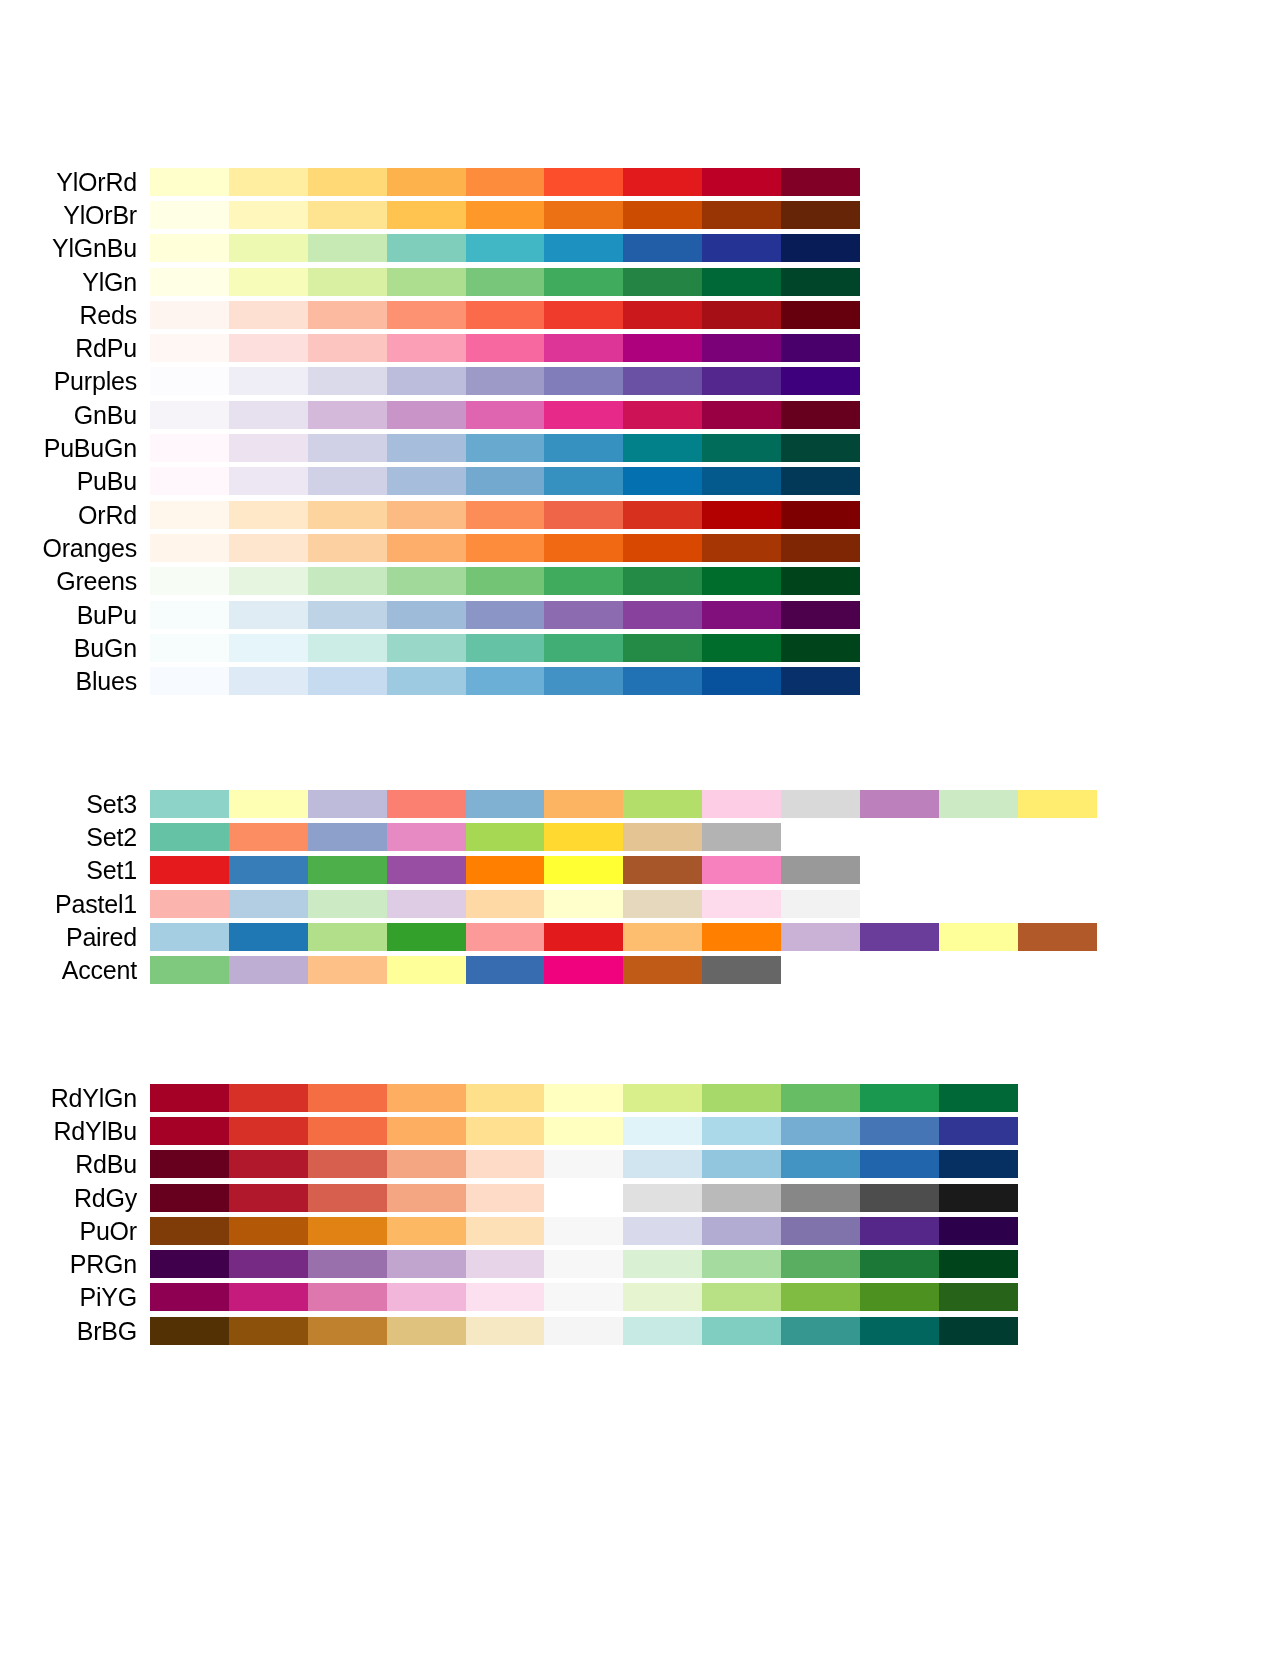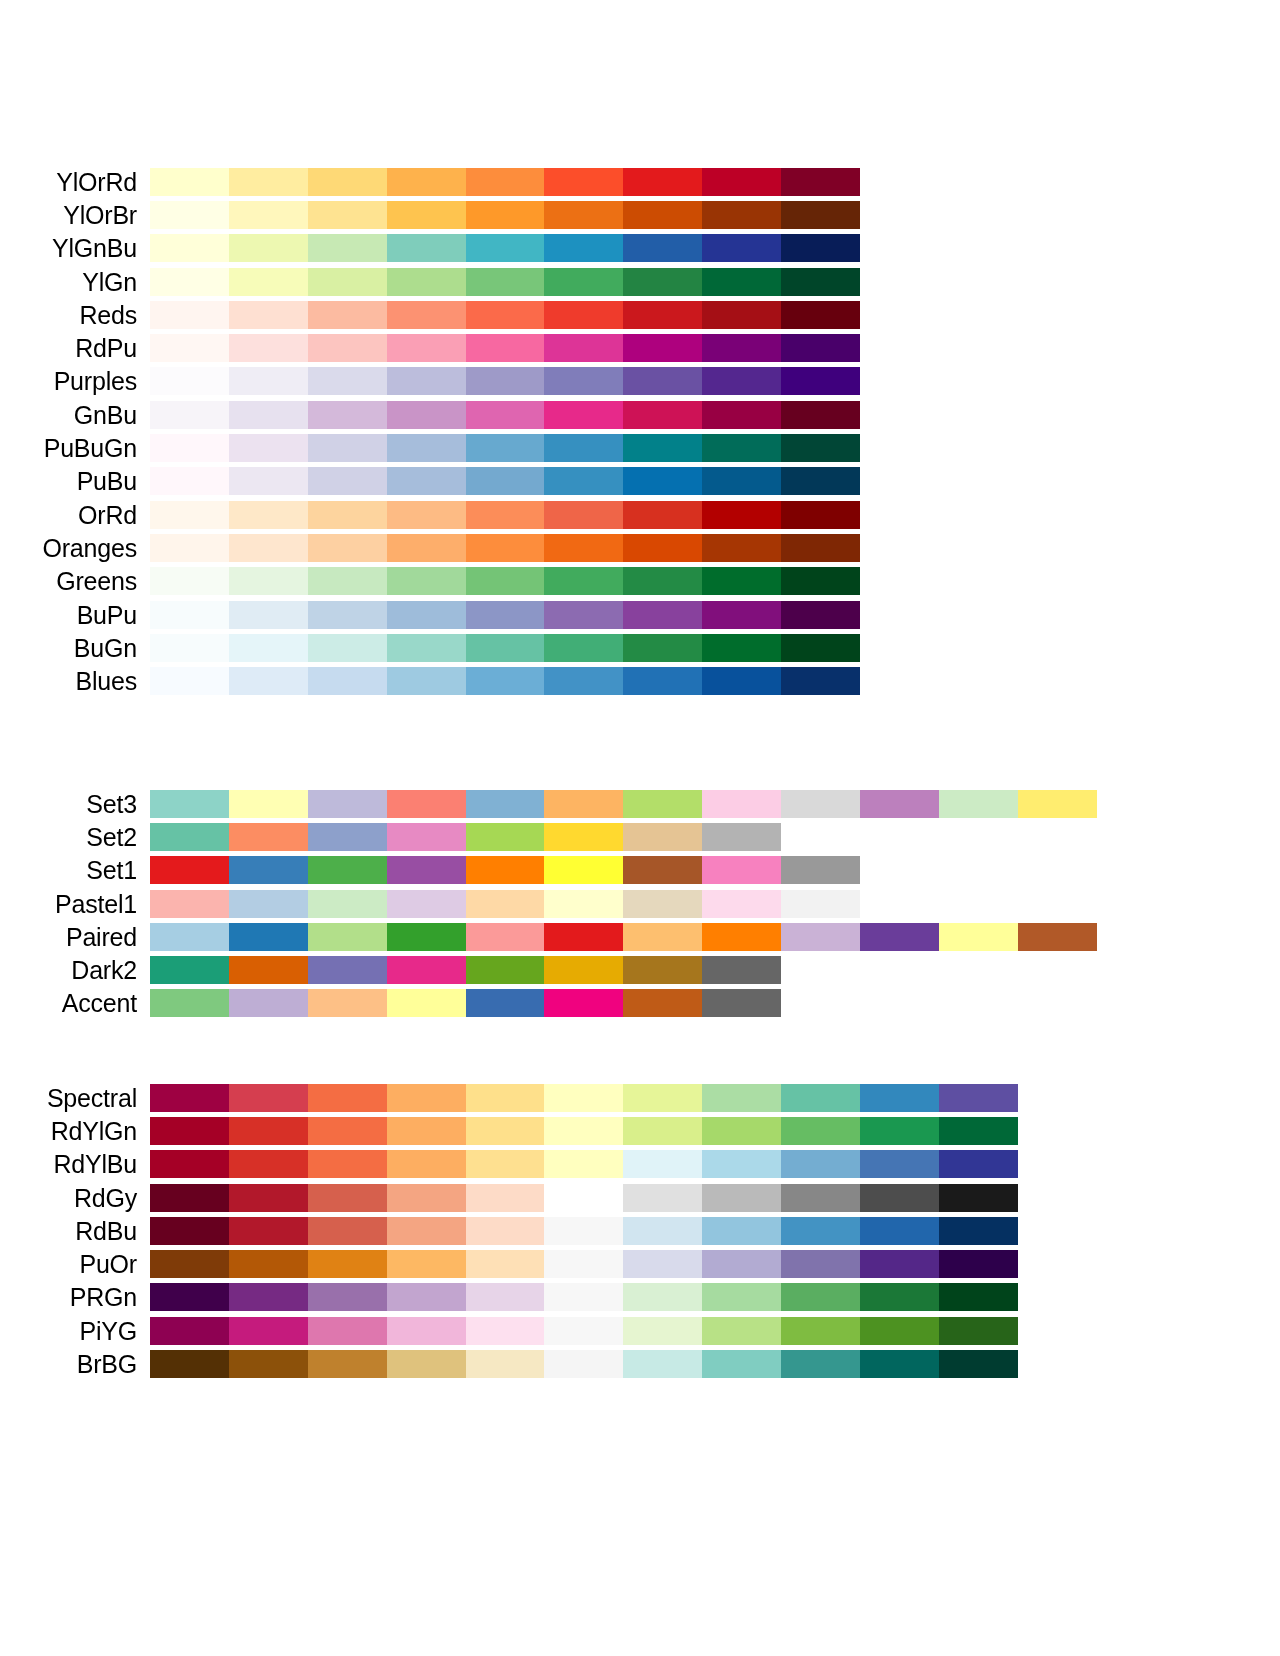--- a/index.html
+++ b/index.html
@@ -367,63 +367,34 @@
           <span class="sw" title="Paired 6: #e31a1c" style="background: rgb(227, 26, 28);"></span>
           <span class="sw" title="Paired 7: #fdbf6f" style="background: rgb(253, 191, 111);"></span>
           <span class="sw" title="Paired 8: #ff7f00" style="background: rgb(255, 127, 0);"></span>
           <span class="sw" title="Paired 9: #cab2d6" style="background: rgb(202, 178, 214);"></span>
           <span class="sw" title="Paired 10: #6a3d9a" style="background: rgb(106, 61, 154);"></span>
           <span class="sw" title="Paired 11: #ffff99" style="background: rgb(255, 255, 153);"></span>
           <span class="sw" title="Paired 12: #b15928" style="background: rgb(177, 89, 40);"></span>
         </div>
       </div>
       <div class="row">
-        <div class="row-label">Dark2</div>
-        <div class="swatches">
-          <span class="sw" title="Dark2 1: #1b9e77" style="background: rgb(27, 158, 119);"></span>
-          <span class="sw" title="Dark2 2: #d95f02" style="background: rgb(217, 95, 2);"></span>
-          <span class="sw" title="Dark2 3: #7570b3" style="background: rgb(117, 112, 179);"></span>
-          <span class="sw" title="Dark2 4: #e7298a" style="background: rgb(231, 41, 138);"></span>
-          <span class="sw" title="Dark2 5: #66a61e" style="background: rgb(102, 166, 30);"></span>
-          <span class="sw" title="Dark2 6: #e6ab02" style="background: rgb(230, 171, 2);"></span>
-          <span class="sw" title="Dark2 7: #a6761d" style="background: rgb(166, 118, 29);"></span>
-          <span class="sw" title="Dark2 8: #666666" style="background: rgb(102, 102, 102);"></span>
-        </div>
-      </div>
-      <div class="row">
         <div class="row-label">Accent</div>
         <div class="swatches">
           <span class="sw" title="Accent 1: #7fc97f" style="background: rgb(127, 201, 127);"></span>
           <span class="sw" title="Accent 2: #beaed4" style="background: rgb(190, 174, 212);"></span>
           <span class="sw" title="Accent 3: #fdc086" style="background: rgb(253, 192, 134);"></span>
           <span class="sw" title="Accent 4: #ffff99" style="background: rgb(255, 255, 153);"></span>
           <span class="sw" title="Accent 5: #386cb0" style="background: rgb(56, 108, 176);"></span>
           <span class="sw" title="Accent 6: #f0027f" style="background: rgb(240, 2, 127);"></span>
           <span class="sw" title="Accent 7: #bf5b17" style="background: rgb(191, 91, 23);"></span>
           <span class="sw" title="Accent 8: #666666" style="background: rgb(102, 102, 102);"></span>
         </div>
       </div>
     </div>
   <div class="group div" id="group-diverging">
-      <div class="row">
-        <div class="row-label">Spectral</div>
-        <div class="swatches">
-          <span class="sw" title="Spectral 1: #9e0142" style="background: rgb(158, 1, 66);"></span>
-          <span class="sw" title="Spectral 2: #d53e4f" style="background: rgb(213, 62, 79);"></span>
-          <span class="sw" title="Spectral 3: #f46d43" style="background: rgb(244, 109, 67);"></span>
-          <span class="sw" title="Spectral 4: #fdae61" style="background: rgb(253, 174, 97);"></span>
-          <span class="sw" title="Spectral 5: #fee08b" style="background: rgb(254, 224, 139);"></span>
-          <span class="sw" title="Spectral 6: #ffffbf" style="background: rgb(255, 255, 191);"></span>
-          <span class="sw" title="Spectral 7: #e6f598" style="background: rgb(230, 245, 152);"></span>
-          <span class="sw" title="Spectral 8: #abdda4" style="background: rgb(171, 221, 164);"></span>
-          <span class="sw" title="Spectral 9: #66c2a5" style="background: rgb(102, 194, 165);"></span>
-          <span class="sw" title="Spectral 10: #3288bd" style="background: rgb(50, 136, 189);"></span>
-          <span class="sw" title="Spectral 11: #5e4fa2" style="background: rgb(94, 79, 162);"></span>
-        </div>
-      </div>
       <div class="row">
         <div class="row-label">RdYlGn</div>
         <div class="swatches">
           <span class="sw" title="RdYlGn 1: #a50026" style="background: rgb(165, 0, 38);"></span>
           <span class="sw" title="RdYlGn 2: #d73027" style="background: rgb(215, 48, 39);"></span>
           <span class="sw" title="RdYlGn 3: #f46d43" style="background: rgb(244, 109, 67);"></span>
           <span class="sw" title="RdYlGn 4: #fdae61" style="background: rgb(253, 174, 97);"></span>
           <span class="sw" title="RdYlGn 5: #fee08b" style="background: rgb(254, 224, 139);"></span>
           <span class="sw" title="RdYlGn 6: #ffffbf" style="background: rgb(255, 255, 191);"></span>
           <span class="sw" title="RdYlGn 7: #d9ef8b" style="background: rgb(217, 239, 139);"></span>
@@ -443,52 +414,52 @@
           <span class="sw" title="RdYlBu 5: #fee090" style="background: rgb(254, 224, 144);"></span>
           <span class="sw" title="RdYlBu 6: #ffffbf" style="background: rgb(255, 255, 191);"></span>
           <span class="sw" title="RdYlBu 7: #e0f3f8" style="background: rgb(224, 243, 248);"></span>
           <span class="sw" title="RdYlBu 8: #abd9e9" style="background: rgb(171, 217, 233);"></span>
           <span class="sw" title="RdYlBu 9: #74add1" style="background: rgb(116, 173, 209);"></span>
           <span class="sw" title="RdYlBu 10: #4575b4" style="background: rgb(69, 117, 180);"></span>
           <span class="sw" title="RdYlBu 11: #313695" style="background: rgb(49, 54, 149);"></span>
         </div>
       </div>
       <div class="row">
+        <div class="row-label">RdBu</div>
+        <div class="swatches">
+          <span class="sw" title="RdBu 1: #67001f" style="background: rgb(103, 0, 31);"></span>
+          <span class="sw" title="RdBu 2: #b2182b" style="background: rgb(178, 24, 43);"></span>
+          <span class="sw" title="RdBu 3: #d6604d" style="background: rgb(214, 96, 77);"></span>
+          <span class="sw" title="RdBu 4: #f4a582" style="background: rgb(244, 165, 130);"></span>
+          <span class="sw" title="RdBu 5: #fddbc7" style="background: rgb(253, 219, 199);"></span>
+          <span class="sw" title="RdBu 6: #f7f7f7" style="background: rgb(247, 247, 247);"></span>
+          <span class="sw" title="RdBu 7: #d1e5f0" style="background: rgb(209, 229, 240);"></span>
+          <span class="sw" title="RdBu 8: #92c5de" style="background: rgb(146, 197, 222);"></span>
+          <span class="sw" title="RdBu 9: #4393c3" style="background: rgb(67, 147, 195);"></span>
+          <span class="sw" title="RdBu 10: #2166ac" style="background: rgb(33, 102, 172);"></span>
+          <span class="sw" title="RdBu 11: #053061" style="background: rgb(5, 48, 97);"></span>
+        </div>
+      </div>
+      <div class="row">
         <div class="row-label">RdGy</div>
         <div class="swatches">
           <span class="sw" title="RdGy 1: #67001f" style="background: rgb(103, 0, 31);"></span>
           <span class="sw" title="RdGy 2: #b2182b" style="background: rgb(178, 24, 43);"></span>
           <span class="sw" title="RdGy 3: #d6604d" style="background: rgb(214, 96, 77);"></span>
           <span class="sw" title="RdGy 4: #f4a582" style="background: rgb(244, 165, 130);"></span>
           <span class="sw" title="RdGy 5: #fddbc7" style="background: rgb(253, 219, 199);"></span>
           <span class="sw" title="RdGy 6: #ffffff" style="background: rgb(255, 255, 255);"></span>
           <span class="sw" title="RdGy 7: #e0e0e0" style="background: rgb(224, 224, 224);"></span>
           <span class="sw" title="RdGy 8: #bababa" style="background: rgb(186, 186, 186);"></span>
           <span class="sw" title="RdGy 9: #878787" style="background: rgb(135, 135, 135);"></span>
           <span class="sw" title="RdGy 10: #4d4d4d" style="background: rgb(77, 77, 77);"></span>
           <span class="sw" title="RdGy 11: #1a1a1a" style="background: rgb(26, 26, 26);"></span>
         </div>
       </div>
       <div class="row">
-        <div class="row-label">RdBu</div>
-        <div class="swatches">
-          <span class="sw" title="RdBu 1: #67001f" style="background: rgb(103, 0, 31);"></span>
-          <span class="sw" title="RdBu 2: #b2182b" style="background: rgb(178, 24, 43);"></span>
-          <span class="sw" title="RdBu 3: #d6604d" style="background: rgb(214, 96, 77);"></span>
-          <span class="sw" title="RdBu 4: #f4a582" style="background: rgb(244, 165, 130);"></span>
-          <span class="sw" title="RdBu 5: #fddbc7" style="background: rgb(253, 219, 199);"></span>
-          <span class="sw" title="RdBu 6: #f7f7f7" style="background: rgb(247, 247, 247);"></span>
-          <span class="sw" title="RdBu 7: #d1e5f0" style="background: rgb(209, 229, 240);"></span>
-          <span class="sw" title="RdBu 8: #92c5de" style="background: rgb(146, 197, 222);"></span>
-          <span class="sw" title="RdBu 9: #4393c3" style="background: rgb(67, 147, 195);"></span>
-          <span class="sw" title="RdBu 10: #2166ac" style="background: rgb(33, 102, 172);"></span>
-          <span class="sw" title="RdBu 11: #053061" style="background: rgb(5, 48, 97);"></span>
-        </div>
-      </div>
-      <div class="row">
         <div class="row-label">PuOr</div>
         <div class="swatches">
           <span class="sw" title="PuOr 1: #7f3b08" style="background: rgb(127, 59, 8);"></span>
           <span class="sw" title="PuOr 2: #b35806" style="background: rgb(179, 88, 6);"></span>
           <span class="sw" title="PuOr 3: #e08214" style="background: rgb(224, 130, 20);"></span>
           <span class="sw" title="PuOr 4: #fdb863" style="background: rgb(253, 184, 99);"></span>
           <span class="sw" title="PuOr 5: #fee0b6" style="background: rgb(254, 224, 182);"></span>
           <span class="sw" title="PuOr 6: #f7f7f7" style="background: rgb(247, 247, 247);"></span>
           <span class="sw" title="PuOr 7: #d8daeb" style="background: rgb(216, 218, 235);"></span>
           <span class="sw" title="PuOr 8: #b2abd2" style="background: rgb(178, 171, 210);"></span>

